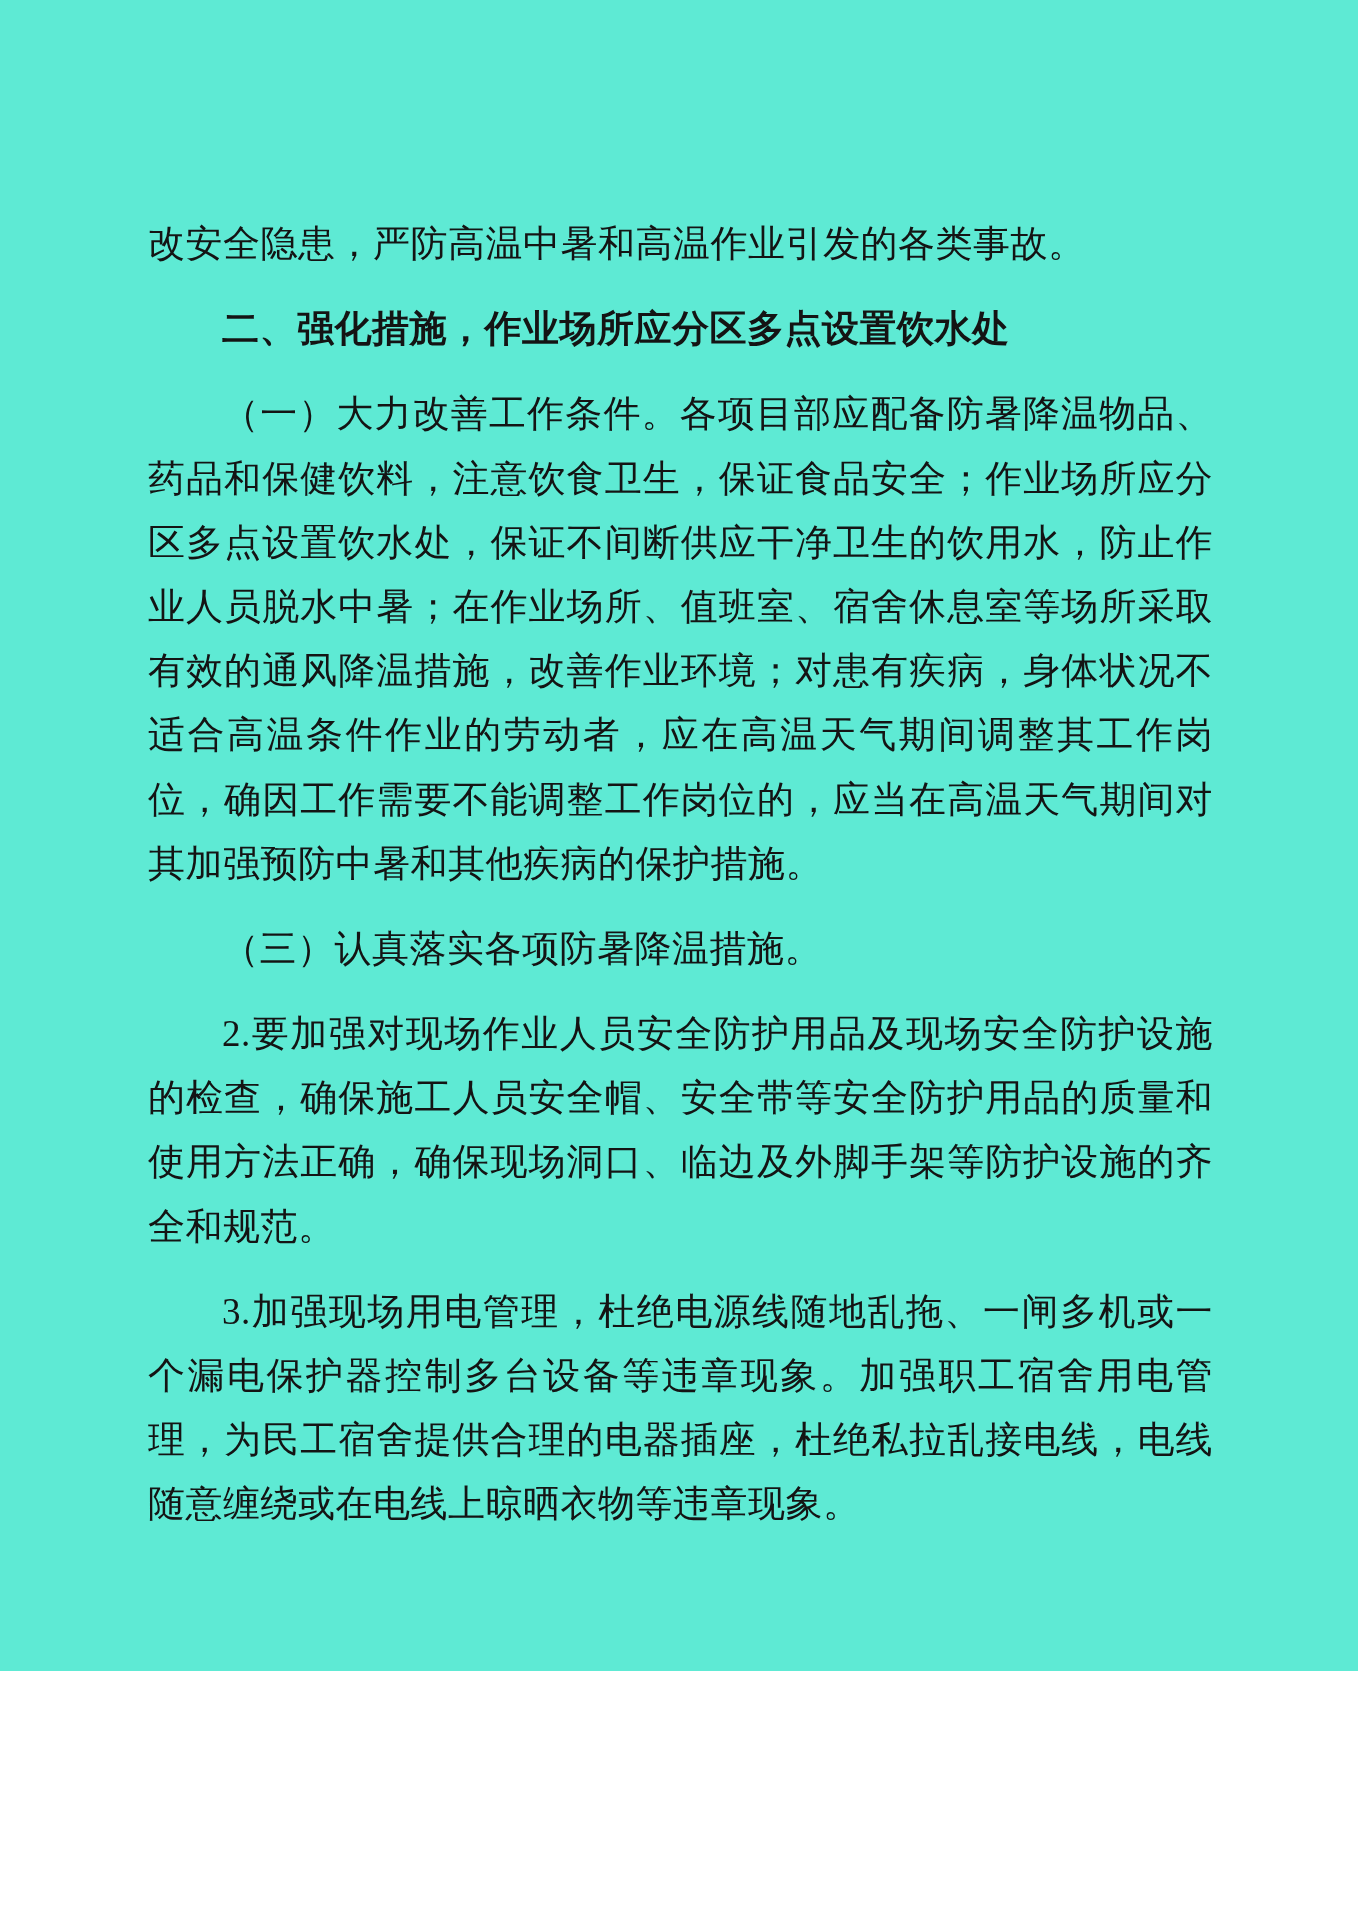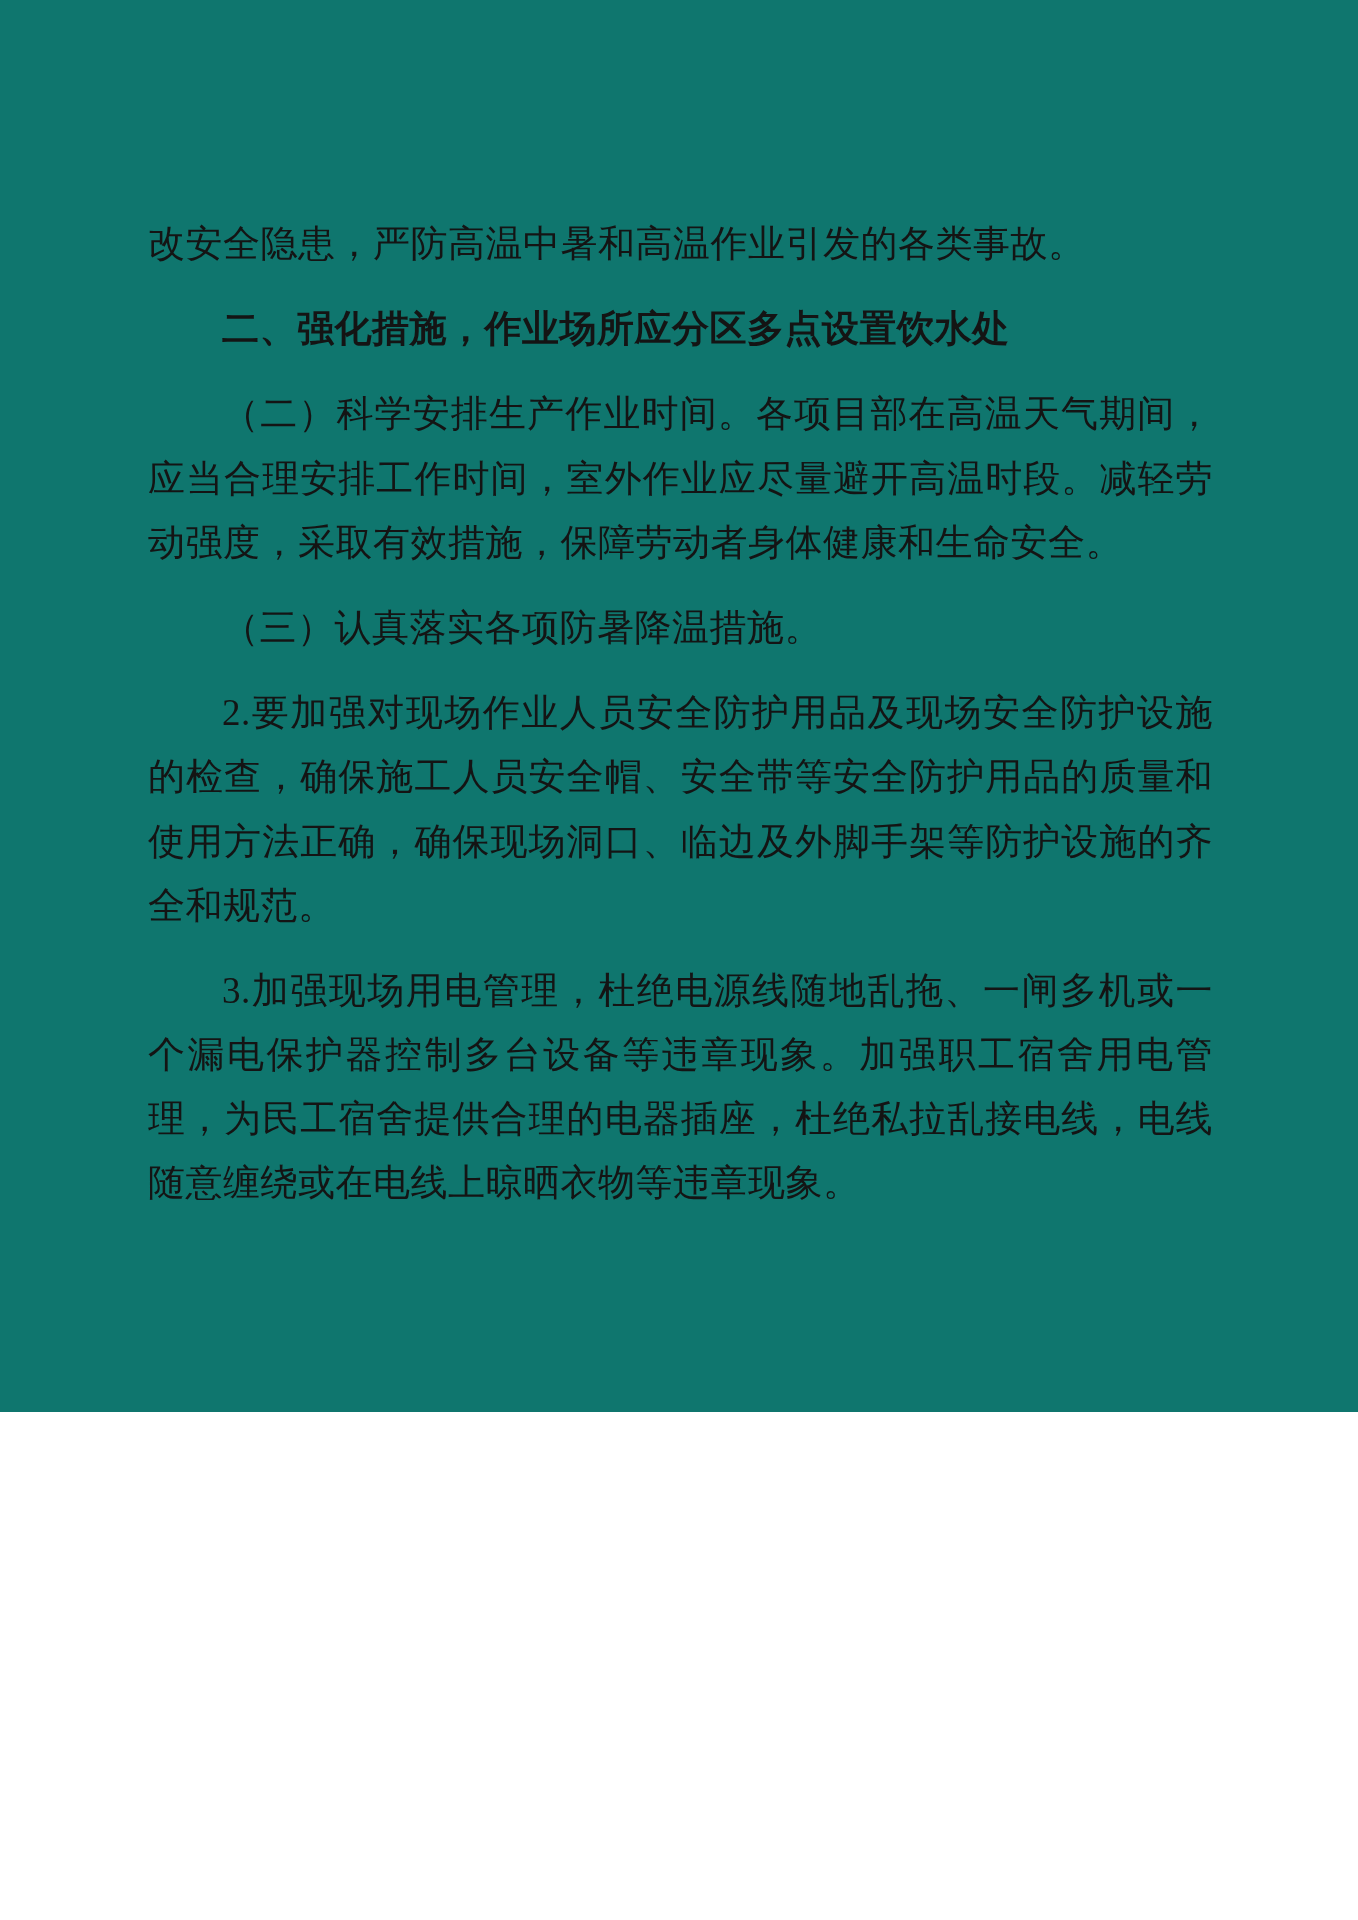--- a/index.html
+++ b/index.html
@@ -7,22 +7,22 @@
     padding: 0;
     background: #ffffff;
   }
   body {
     font-family: "Liberation Serif", "DejaVu Serif", serif;
     color: #111111;
   }
   .page {
     position: relative;
     width: 1358px;
-    height: 1412px;
-    background: #0f766e;
+    height: 1671px;
+    background: #5eead4;
     box-sizing: border-box;
     overflow: hidden;
   }
   .content {
     position: absolute;
     left: 148px;
     top: 212px;
     width: 1065px;
   }
   .para {
@@ -58,22 +58,22 @@
 <body>
 
 <div class="page">
 
   <div class="content">
 
     <p class="para">改安全隐患，严防高温中暑和高温作业引发的各类事故。</p>
 
     <p class="para heading">二、强化措施，作业场所应分区多点设置饮水处</p>
 
+    <p class="para indent">（一）大力改善工作条件。各项目部应配备防暑降温物品、药品和保健饮料，注意饮食卫生，保证食品安全；作业场所应分区多点设置饮水处，保证不间断供应干净卫生的饮用水，防止作业人员脱水中暑；在作业场所、值班室、宿舍休息室等场所采取有效的通风降温措施，改善作业环境；对患有疾病，身体状况不适合高温条件作业的劳动者，应在高温天气期间调整其工作岗位，确因工作需要不能调整工作岗位的，应当在高温天气期间对其加强预防中暑和其他疾病的保护措施。</p>
 
-    <p class="para indent">（二）科学安排生产作业时间。各项目部在高温天气期间，应当合理安排工作时间，室外作业应尽量避开高温时段。减轻劳动强度，采取有效措施，保障劳动者身体健康和生命安全。</p>
 
     <p class="para indent">（三）认真落实各项防暑降温措施。</p>
 
     <p class="para indent">2.要加强对现场作业人员安全防护用品及现场安全防护设施的检查，确保施工人员安全帽、安全带等安全防护用品的质量和使用方法正确，确保现场洞口、临边及外脚手架等防护设施的齐全和规范。</p>
 
     <p class="para indent">3.加强现场用电管理，杜绝电源线随地乱拖、一闸多机或一个漏电保护器控制多台设备等违章现象。加强职工宿舍用电管理，为民工宿舍提供合理的电器插座，杜绝私拉乱接电线，电线随意缠绕或在电线上晾晒衣物等违章现象。</p>
 
 
   </div>
 

